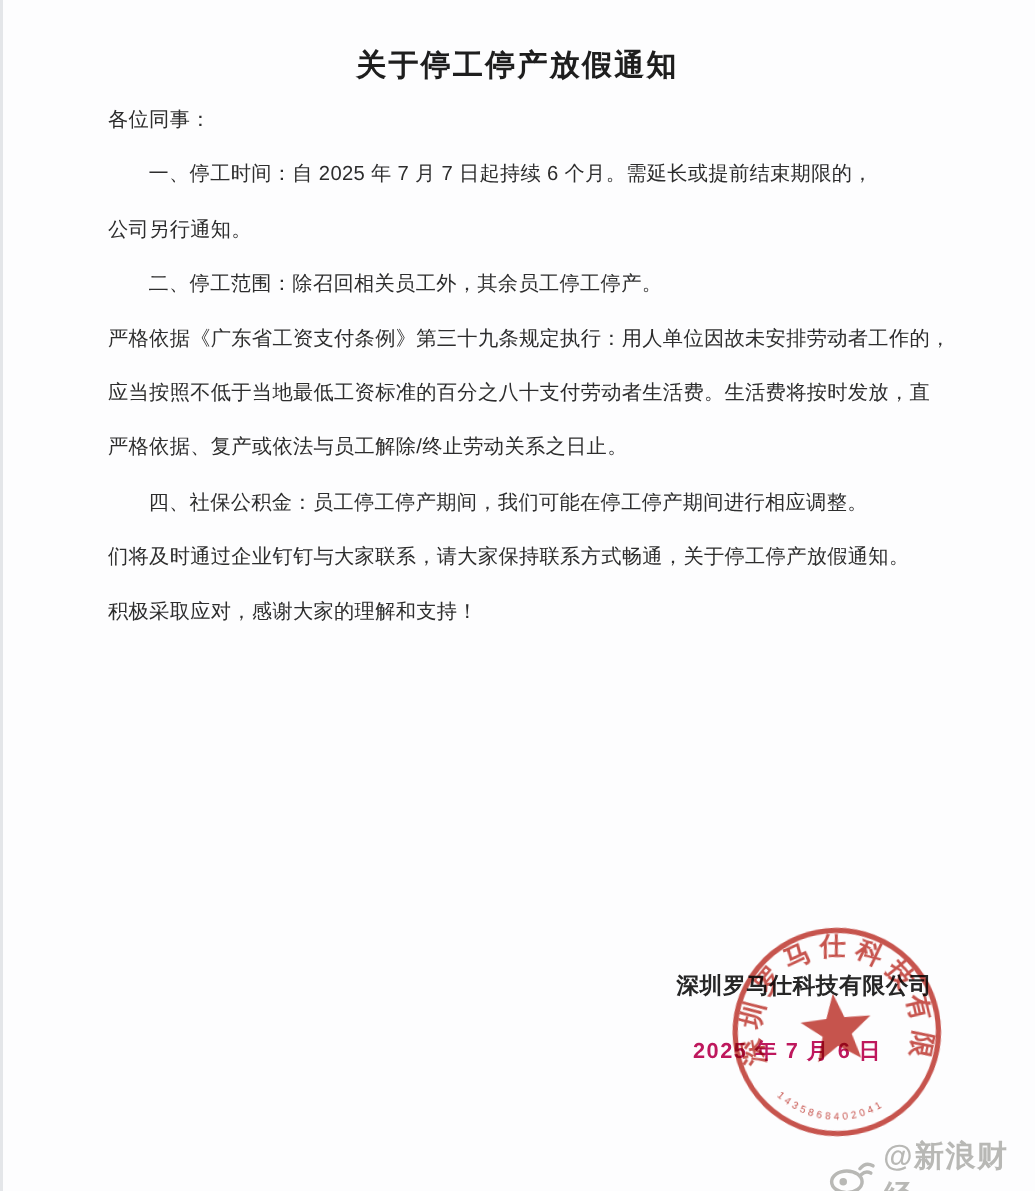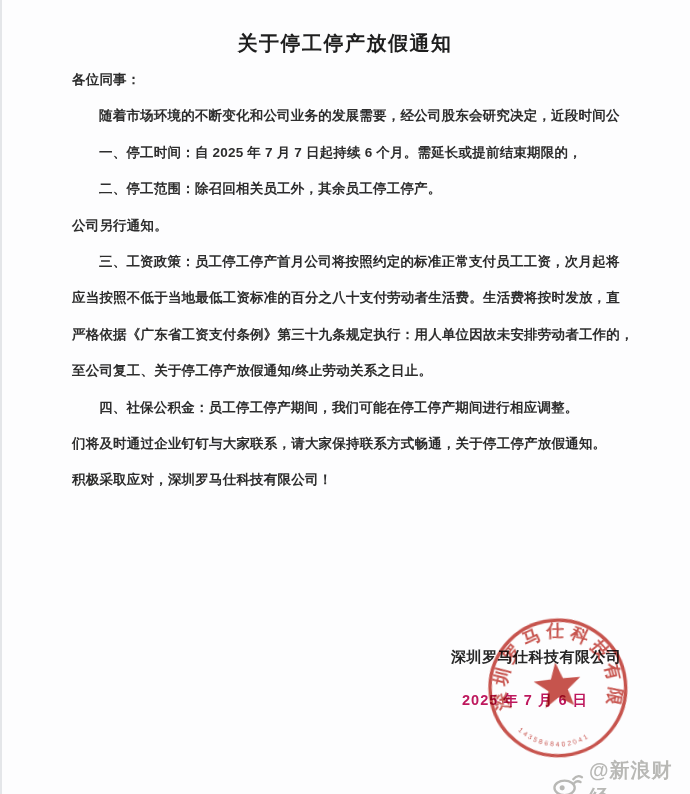--- a/index.html
+++ b/index.html
@@ -25,21 +25,21 @@
   .doc-title{
     position:absolute;top:30px;left:0;width:100%;
     text-align:center;font-size:20px;font-weight:bold;
     letter-spacing:1.5px;color:#1e1e1e;font-family:Liberation Serif, serif;
   }
   .doc-body{
     position:absolute;top:62px;left:72px;width:548px;
   }
   .doc-line{
     height:36.4px;line-height:36.4px;
-    font-size:13.5px;font-weight:700;letter-spacing:0.2px;
+    font-size:13.5px;font-weight:400;letter-spacing:0.2px;
     color:var(--ink);white-space:nowrap;
   }
   .doc-line.indent{text-indent:2em;}
   .signature-company{
     position:absolute;left:451px;top:648px;
     font-size:15px;font-weight:700;letter-spacing:0.5px;color:#262626;
   }
   .signature-date{
     position:absolute;left:462px;top:691px;
     font-size:14.5px;font-weight:600;letter-spacing:1px;color:#be185d;
@@ -74,37 +74,35 @@
 </head>
 <body>
 
 <div class="page">
 
   <div class="doc-title">关于停工停产放假通知</div>
 
   <div class="doc-body">
     <div class="doc-line">各位同事：</div>
 
-    <div class="doc-line indent">随着市场环境的不断变化和公司业务的发展需要，经公司股东会研究决定，近段时间公</div>
 
     <div class="doc-line indent">一、停工时间：自 2025 年 7 月 7 日起持续 6 个月。需延长或提前结束期限的，</div>
+    <div class="doc-line">公司另行通知。</div>
+
     <div class="doc-line indent">二、停工范围：除召回相关员工外，其余员工停工停产。</div>
 
-    <div class="doc-line">公司另行通知。</div>
-
-    <div class="doc-line indent">三、工资政策：员工停工停产首月公司将按照约定的标准正常支付员工工资，次月起将</div>
+    <div class="doc-line">严格依据《广东省工资支付条例》第三十九条规定执行：用人单位因故未安排劳动者工作的，</div>
     <div class="doc-line">应当按照不低于当地最低工资标准的百分之八十支付劳动者生活费。生活费将按时发放，直</div>
-    <div class="doc-line">严格依据《广东省工资支付条例》第三十九条规定执行：用人单位因故未安排劳动者工作的，</div>
-    <div class="doc-line">至公司复工、关于停工停产放假通知/终止劳动关系之日止。</div>
+    <div class="doc-line">严格依据、复产或依法与员工解除/终止劳动关系之日止。</div>
 
     <div class="doc-line indent">四、社保公积金：员工停工停产期间，我们可能在停工停产期间进行相应调整。</div>
 
     <div class="doc-line">们将及时通过企业钉钉与大家联系，请大家保持联系方式畅通，关于停工停产放假通知。</div>
 
-    <div class="doc-line">积极采取应对，深圳罗马仕科技有限公司！</div>
+    <div class="doc-line">积极采取应对，感谢大家的理解和支持！</div>
   </div>
 
   <div class="signature-company">深圳罗马仕科技有限公司</div>
   <div class="signature-date">2025 年 7 月 6 日</div>
 
   <svg class="seal" viewBox="0 0 148 150" width="152" height="154" aria-hidden="true">
     <defs>
       <path id="seal-arc-top" d="M 27,91 A 50,50 0 1 1 121,91"></path>
       <path id="seal-arc-bottom" d="M 27.3,106.7 A 57,57 0 0 0 120.7,106.7"></path>
     </defs>

